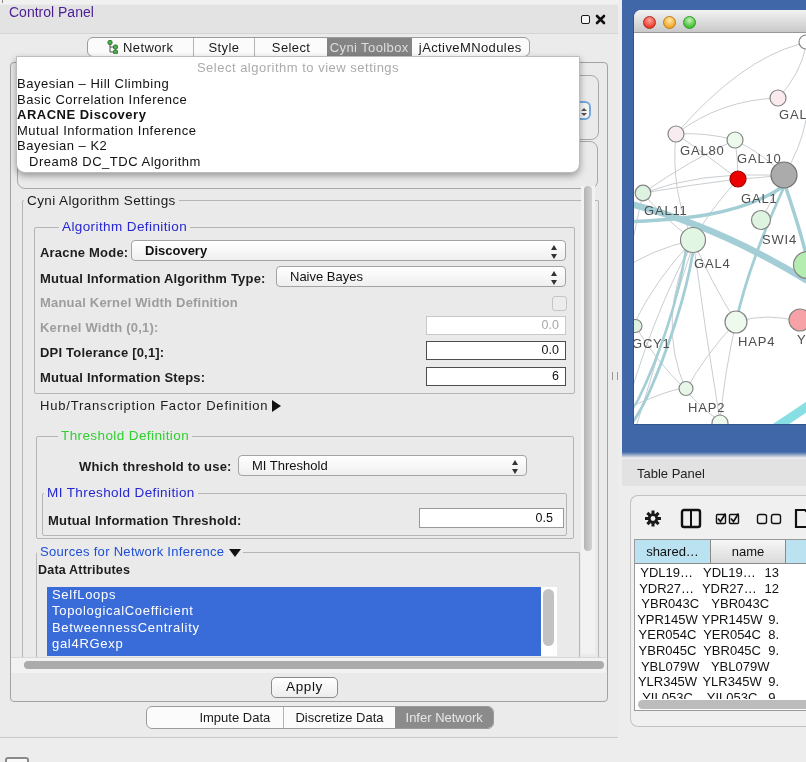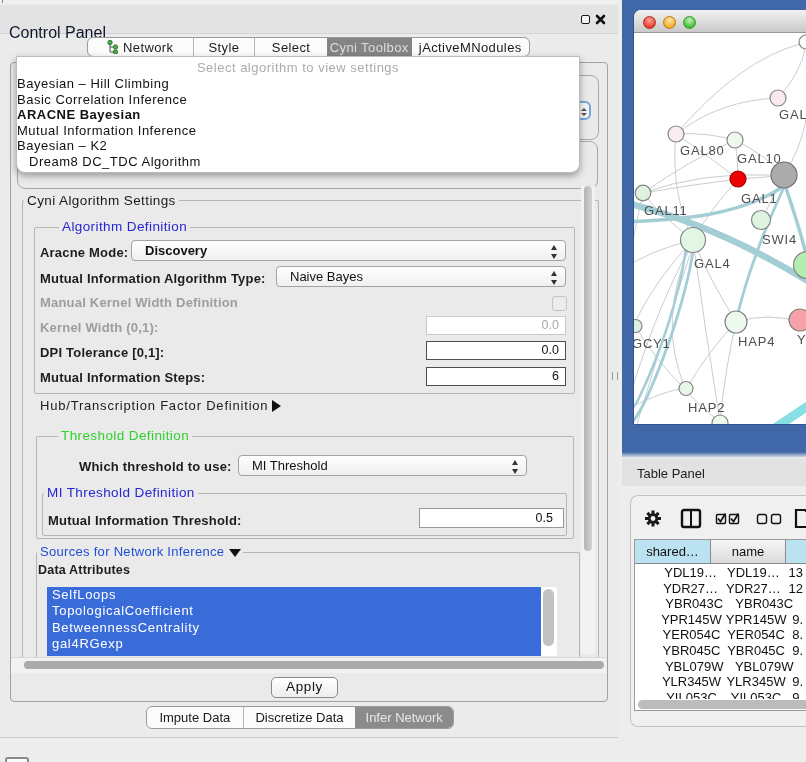--- a/index.html
+++ b/index.html
@@ -17,21 +17,21 @@
 .gtitle{position:absolute;font-size:13.5px;background:#eaeaea;padding:0 3px;white-space:nowrap;z-index:3;line-height:14px;letter-spacing:0.4px;}
 </style>
 </head>
 <body>
 
 <div class="abs" style="left:0;top:0;width:618px;height:737px;background:#ebebeb;border-bottom:1px solid #c9c9c9;"></div>
 <div class="abs" style="left:0;top:0;width:618px;height:4px;background:#f1f1f1;"></div>
 <div class="abs" style="left:2px;top:0;width:1px;height:3px;background:#8a8a8a;"></div>
 
 <div class="abs" style="left:0;top:5px;width:618px;height:28px;background:#e3e3e3;border-bottom:1px solid #d4d4d4;"></div>
-<div class="abs" style="left:9px;top:24px;font-size:16px;color:#0f172a;">Control Panel</div>
+<div class="abs" style="left:9px;top:4px;font-size:14px;color:#4c1d95;">Control Panel</div>
 <div class="abs" style="left:581px;top:15px;width:7px;height:7px;border:1.5px solid #1a1a1a;border-radius:2px;background:#f5f5f5;"></div>
 <svg class="abs" style="left:595px;top:14px;" width="11" height="11" viewBox="0 0 11 11">
     <path d="M2 2 L9 9 M9 2 L2 9" stroke="#111" stroke-width="2.6" stroke-linecap="round"></path>
   </svg>
 
 <div class="abs" style="left:87px;top:37px;width:441px;height:18px;background:#fbfbfb;border:1px solid #9c9c9c;border-radius:6px;display:flex;overflow:hidden;font-size:13px;color:#1a1a1a;letter-spacing:0.4px;">
   <div style="width:105px;display:flex;align-items:center;justify-content:center;gap:4px;">
     <svg width="12" height="14" viewBox="0 0 12 14">
       <line x1="3" y1="3" x2="3" y2="12" stroke="#555" stroke-width="1"></line>
       <line x1="3" y1="7" x2="8" y2="7" stroke="#555" stroke-width="1"></line>
@@ -111,33 +111,33 @@
 <div class="abs" style="left:543px;top:589px;width:11px;height:57px;background:#c2c2c2;border-radius:6px;"></div>
 
 <div class="abs" style="left:581px;top:186px;width:14px;height:468px;background:#f2f2f2;"></div>
 <div class="abs" style="left:584px;top:186px;width:8px;height:365px;background:linear-gradient(90deg,#b4b4b4,#d2d2d2);border-radius:4px;"></div>
 
 <div class="abs" style="left:11px;top:657px;width:595px;height:15px;background:#f2f2f2;border-top:1px solid #d8d8d8;"></div>
 <div class="abs" style="left:24px;top:661px;width:580px;height:8px;background:#ababab;border-radius:4px;"></div>
 
 <div class="abs" style="left:271px;top:677px;width:65px;height:19px;border:1px solid #8a8a8a;border-radius:5px;background:linear-gradient(#ffffff,#ededed);font-size:13px;color:#111;text-align:center;line-height:18px;font-size:13.5px;letter-spacing:0.6px;">Apply</div>
 
-<div class="abs" style="left:146px;top:706px;width:306px;height:21px;background:#fbfbfb;border:1px solid #9b9b9b;border-radius:6px;display:flex;overflow:hidden;font-size:13px;color:#1a1a1a;">
+<div class="abs" style="left:146px;top:706px;width:306px;height:21px;background:#fbfbfb;border:1px solid #9b9b9b;border-radius:6px;display:flex;overflow:hidden;font-size:13px;color:#1a1a1a;padding-left:40px;">
   <div style="width:96px;display:flex;align-items:center;justify-content:center;">Impute Data</div>
   <div style="width:112px;border-left:1px solid #b4b4b4;display:flex;align-items:center;justify-content:center;">Discretize Data</div>
   <div style="width:98px;background:#8b8b8b;color:#e8e8e8;display:flex;align-items:center;justify-content:center;">Infer Network</div>
 </div>
 
 <div class="abs" style="left:5px;top:757px;width:20px;height:12px;border:2px solid #8a8a8a;border-radius:3px;background:linear-gradient(#fdfdfd,#e6e6e6);"></div>
 
 <div class="abs" style="left:16px;top:56px;width:562px;height:115px;background:#fff;border:1px solid #bcbcbc;border-radius:0 0 9px 9px;box-shadow:0 3px 7px rgba(0,0,0,0.35);z-index:10;font-size:13px;color:#111;letter-spacing:0.5px;">
   <div style="text-align:center;color:#ababab;padding-top:3px;height:16px;">Select algorithm to view settings</div>
   <div style="padding-left:0px;height:15.5px;">Bayesian – Hill Climbing</div>
   <div style="padding-left:0px;height:15.5px;">Basic Correlation Inference</div>
-  <div style="padding-left:0px;height:15.5px;font-weight:bold;">ARACNE Bayesian</div>
+  <div style="padding-left:0px;height:15.5px;font-weight:bold;">ARACNE Discovery</div>
   <div style="padding-left:0px;height:15.5px;">Mutual Information Inference</div>
   <div style="padding-left:0px;height:15.5px;">Bayesian – K2</div>
   <div style="padding-left:12px;height:15.5px;">Dream8 DC_TDC Algorithm</div>
 </div>
 
 <div class="abs" style="left:622px;top:0;width:184px;height:452px;background:#4068a8;"></div>
 <div class="abs" style="left:622px;top:452px;width:184px;height:6px;background:linear-gradient(#4068a8,#ededed);"></div>
 
 <div class="abs" style="left:634px;top:10px;width:180px;height:414px;background:#fff;border-radius:7px 0 0 0;overflow:hidden;box-shadow:-1px 0 0 rgba(20,40,80,0.35), 0 1px 0 rgba(20,40,80,0.3);">
   <div style="position:absolute;left:0;top:0;width:100%;height:22px;background:linear-gradient(#f2f2f2,#c9c9c9);border-bottom:1px solid #989898;"></div>
@@ -244,21 +244,21 @@
   </g>
   <path d="M84 13.5 l2.5 3 L91.5 8.5" stroke="#111" stroke-width="1.7" fill="none"></path>
   <path d="M97 13.5 l2.5 3 L104.5 8.5" stroke="#111" stroke-width="1.7" fill="none"></path>
   <path d="M162 5 h9 l4 4 v13 h-13 z" fill="none" stroke="#111" stroke-width="2.2"></path>
 </svg>
 
 <div class="abs" style="left:634px;top:539px;width:172px;height:172px;background:#fff;border:1px solid #9a9a9a;border-right:none;box-sizing:border-box;overflow:hidden;font-size:13px;color:#111;">
   <div style="position:absolute;left:0;top:0;width:75px;height:23px;background:#bbe2f0;border-right:1px solid #8a8a8a;border-bottom:1px solid #8a8a8a;text-align:center;line-height:23px;">shared…</div>
   <div style="position:absolute;left:76px;top:0;width:74px;height:23px;background:linear-gradient(#f7f7f7,#dadada);border-right:1px solid #8a8a8a;border-bottom:1px solid #8a8a8a;text-align:center;line-height:23px;">name</div>
   <div style="position:absolute;left:151px;top:0;width:21px;height:23px;background:#bbe2f0;border-bottom:1px solid #8a8a8a;"></div>
-  <div id="rows" style="position:absolute;left:0;top:25px;width:144px;padding-left:24px;">
+  <div id="rows" style="position:absolute;left:0;top:25px;width:144px;">
       <div style="height:15.6px;line-height:15.6px;display:flex;">
         <div style="width:76px;text-align:center;">YDL19…</div>
         <div style="width:75px;text-align:center;">YDL19…</div>
         <div style="padding-left:4px;">13</div>
       </div>
       <div style="height:15.6px;line-height:15.6px;display:flex;">
         <div style="width:76px;text-align:center;">YDR27…</div>
         <div style="width:75px;text-align:center;">YDR27…</div>
         <div style="padding-left:4px;">12</div>
       </div>

